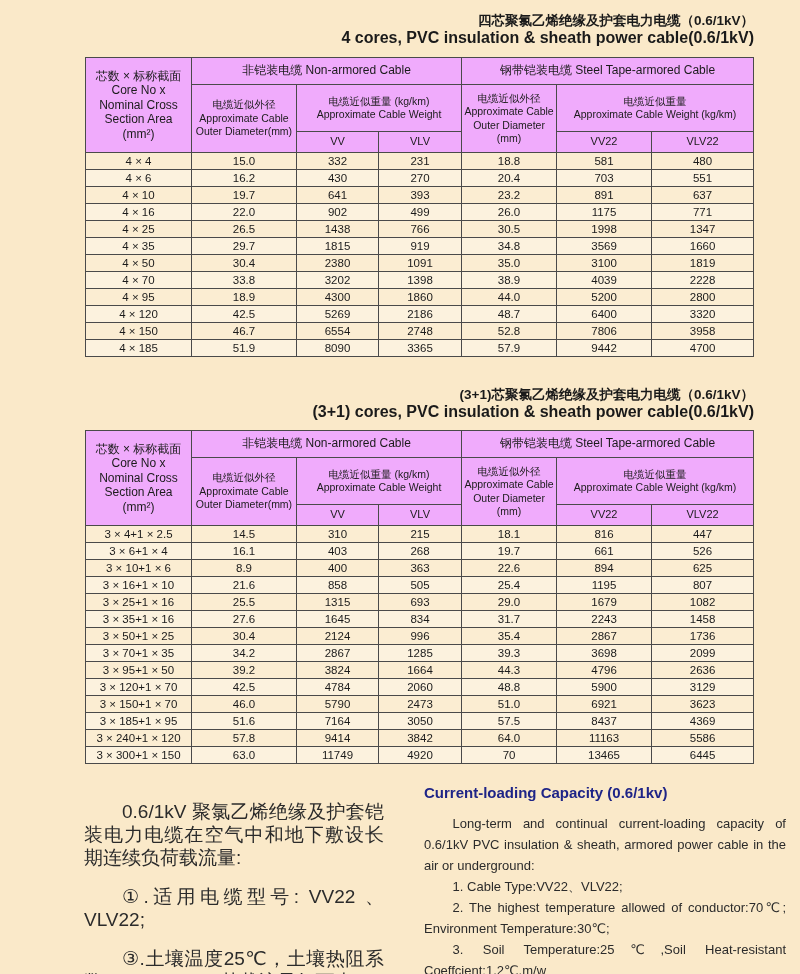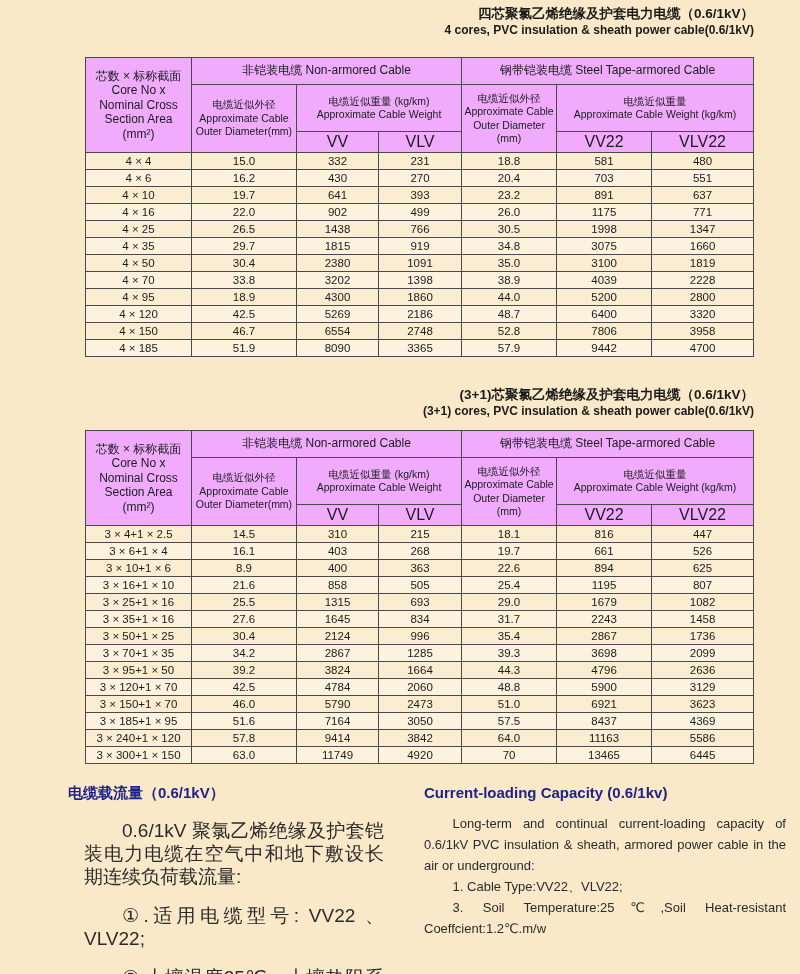--- a/index.html
+++ b/index.html
@@ -14,22 +14,22 @@
     overflow:hidden;
   }
   
   .title-block{
     position:absolute;right:46px;
     text-align:right;
     font-weight:bold;
     color:#1a1a1a;
   }
   .title-block .zh{font-size:13.5px;line-height:17px;}
-  .title-block .en{font-size:12px;line-height:17px;}
-  #title1{top:5px;margin-left:27px;}
+  .title-block .en{font-size:16px;line-height:17px;}
+  #title1{top:12px;margin-left:27px;}
   #title2{top:386px;}
 
   
   table.cable-table{
     position:absolute;left:85px;width:668px;
     border-collapse:collapse;table-layout:fixed;
     background:#f0abfc;
   }
   #t1{top:57px;}
   #t2{top:430px;}
@@ -39,21 +39,21 @@
     padding:0;color:#1b1b1b;
     overflow:hidden;
   }
   .cable-table thead th{
     font-weight:normal;
     font-size:10.5px;line-height:13.5px;
     white-space:pre-line;
   }
   .cable-table tr.h1 th{height:26px;font-size:12px;}
   .cable-table tr.h2 th{height:46px;}
-  .cable-table tr.h3 th{height:20px;font-size:16px;}
+  .cable-table tr.h3 th{height:20px;font-size:11px;}
   .cable-table th.core{font-size:11px;line-height:14.5px;}
   .cable-table td{
     height:16px;font-size:11.5px;line-height:16px;
   }
   .cable-table tbody tr:nth-child(odd) td{background:#FBEDD2;}
   .cable-table tbody tr:nth-child(even) td{background:#FCF2DE;}
 
   
   .note{position:absolute;top:784px;color:#2b2b2b;}
   #note-zh{left:68px;width:332px;}
@@ -167,21 +167,21 @@
           <td>30.5</td>
           <td>1998</td>
           <td>1347</td>
         </tr>
         <tr>
           <td>4 × 35</td>
           <td>29.7</td>
           <td>1815</td>
           <td>919</td>
           <td>34.8</td>
-          <td>3075</td>
+          <td>3569</td>
           <td>1660</td>
         </tr>
         <tr>
           <td>4 × 50</td>
           <td>30.4</td>
           <td>2380</td>
           <td>1091</td>
           <td>35.0</td>
           <td>3100</td>
           <td>1819</td>
@@ -403,26 +403,26 @@
           <td>11749</td>
           <td>4920</td>
           <td>70</td>
           <td>13465</td>
           <td>6445</td>
         </tr>
       </tbody>
   </table>
 
   <div class="note" id="note-zh">
-    <div class="heading">电缆载流量（0.6/1kV）</div>
     <p>0.6/1kV 聚氯乙烯绝缘及护套铠装电力电缆在空气中和地下敷设长期连续负荷载流量:</p>
     <p>①.适用电缆型号: VV22 、 VLV22;</p>
     <p>③.土壤温度25℃，土壤热阻系数: 1.2℃.m/w，其载流量如下表</p>
   </div>
 
   <div class="note" id="note-en">
     <div class="heading">Current-loading Capacity (0.6/1kv)</div>
     <p>Long-term and continual current-loading  capacity of 0.6/1kV PVC insulation &amp; sheath, armored power cable in the air or underground:</p>
     <p>1.  Cable Type:VV22、VLV22;</p>
+    <p>2.  The highest temperature allowed of conductor:70℃; Environment Temperature:30℃;</p>
     <p>3.  Soil Temperature:25℃,Soil Heat-resistant Coeffcient:1.2℃.m/w</p>
   </div>
 
 </div>
 
 </body></html>

